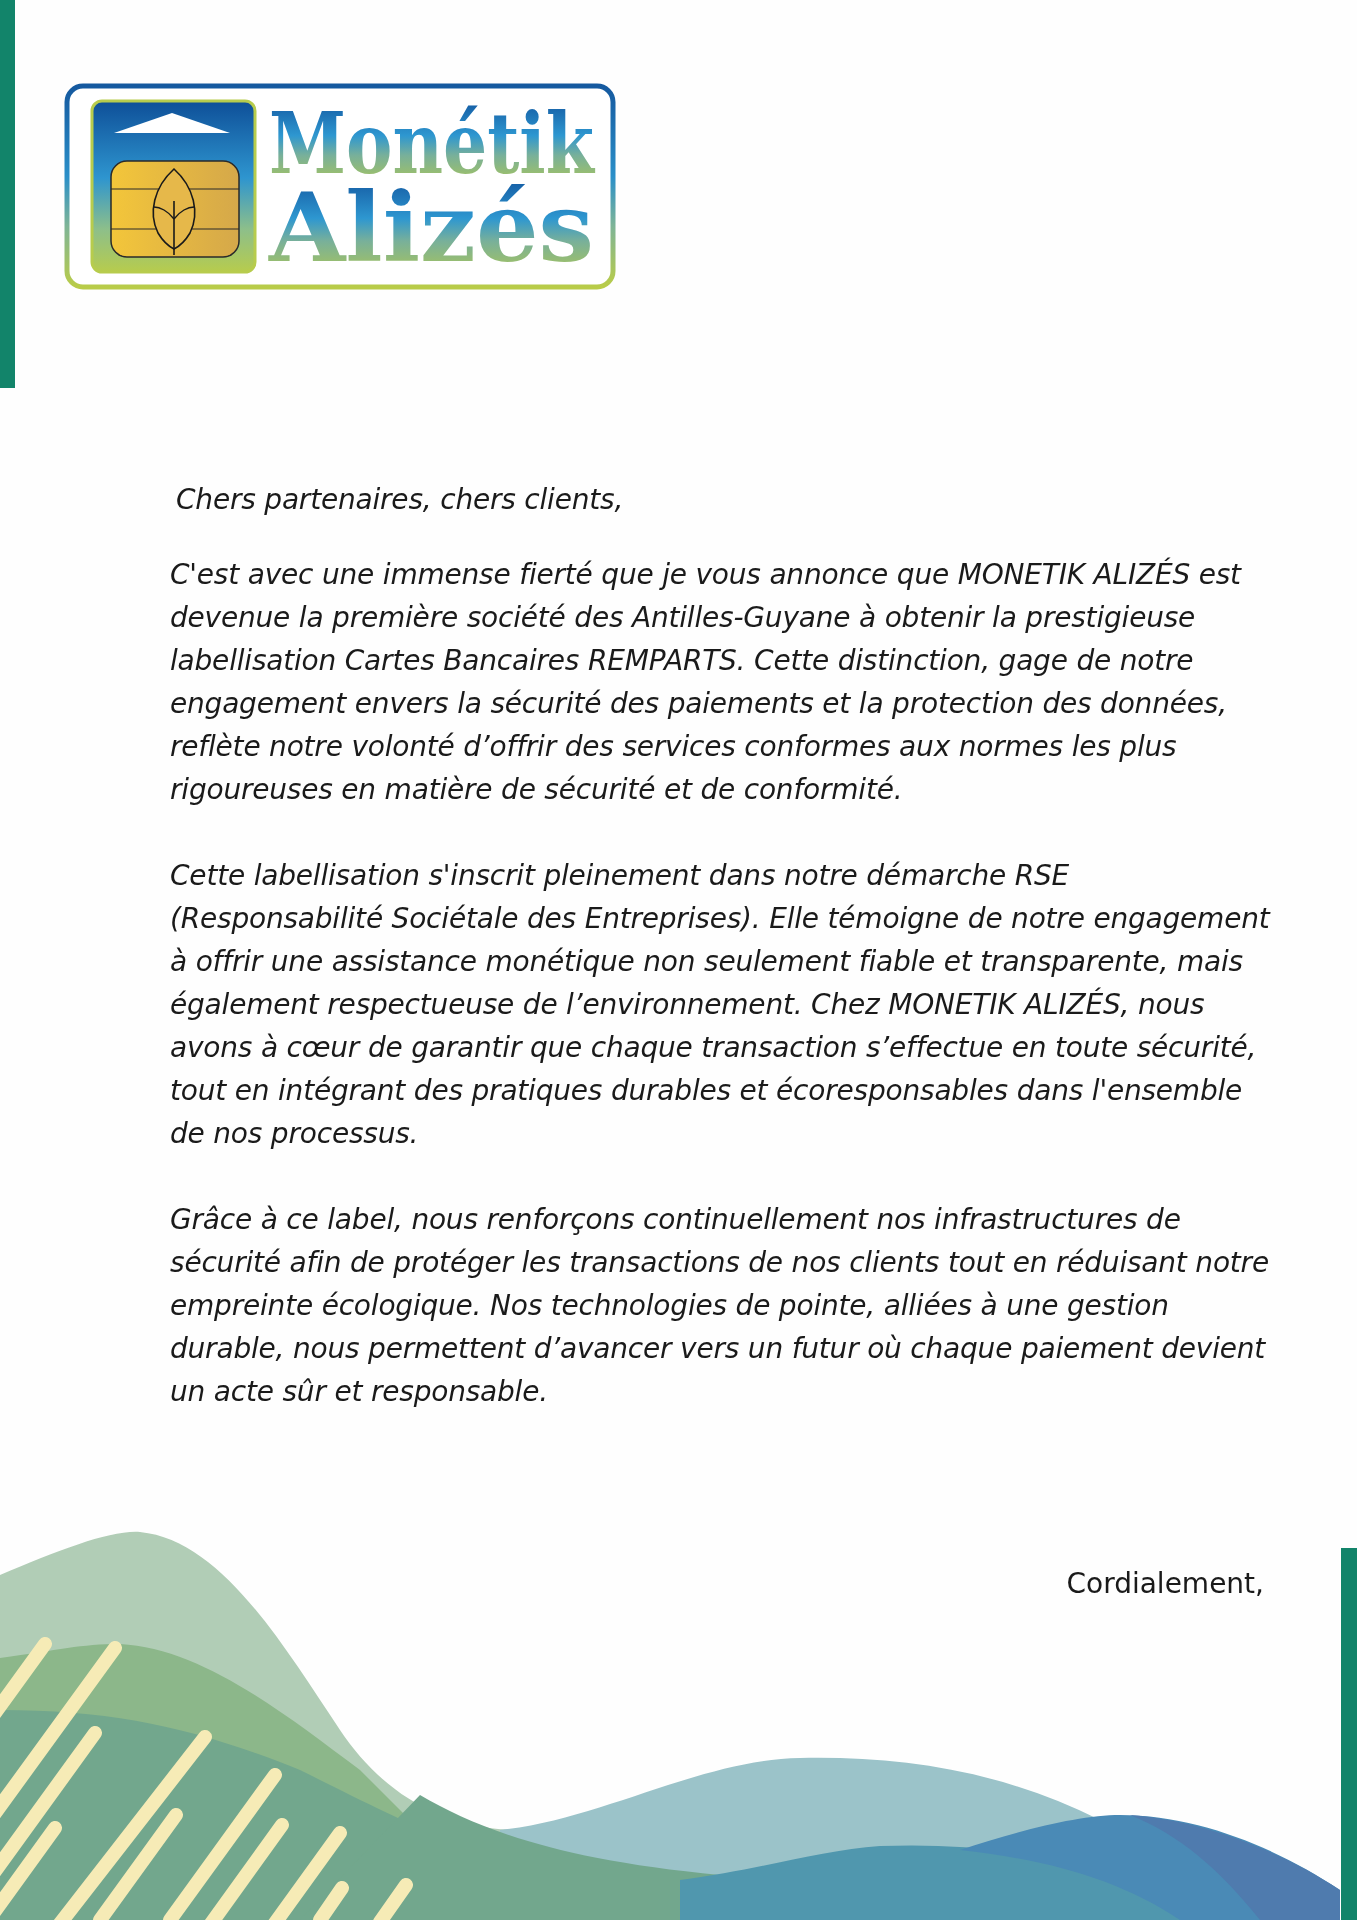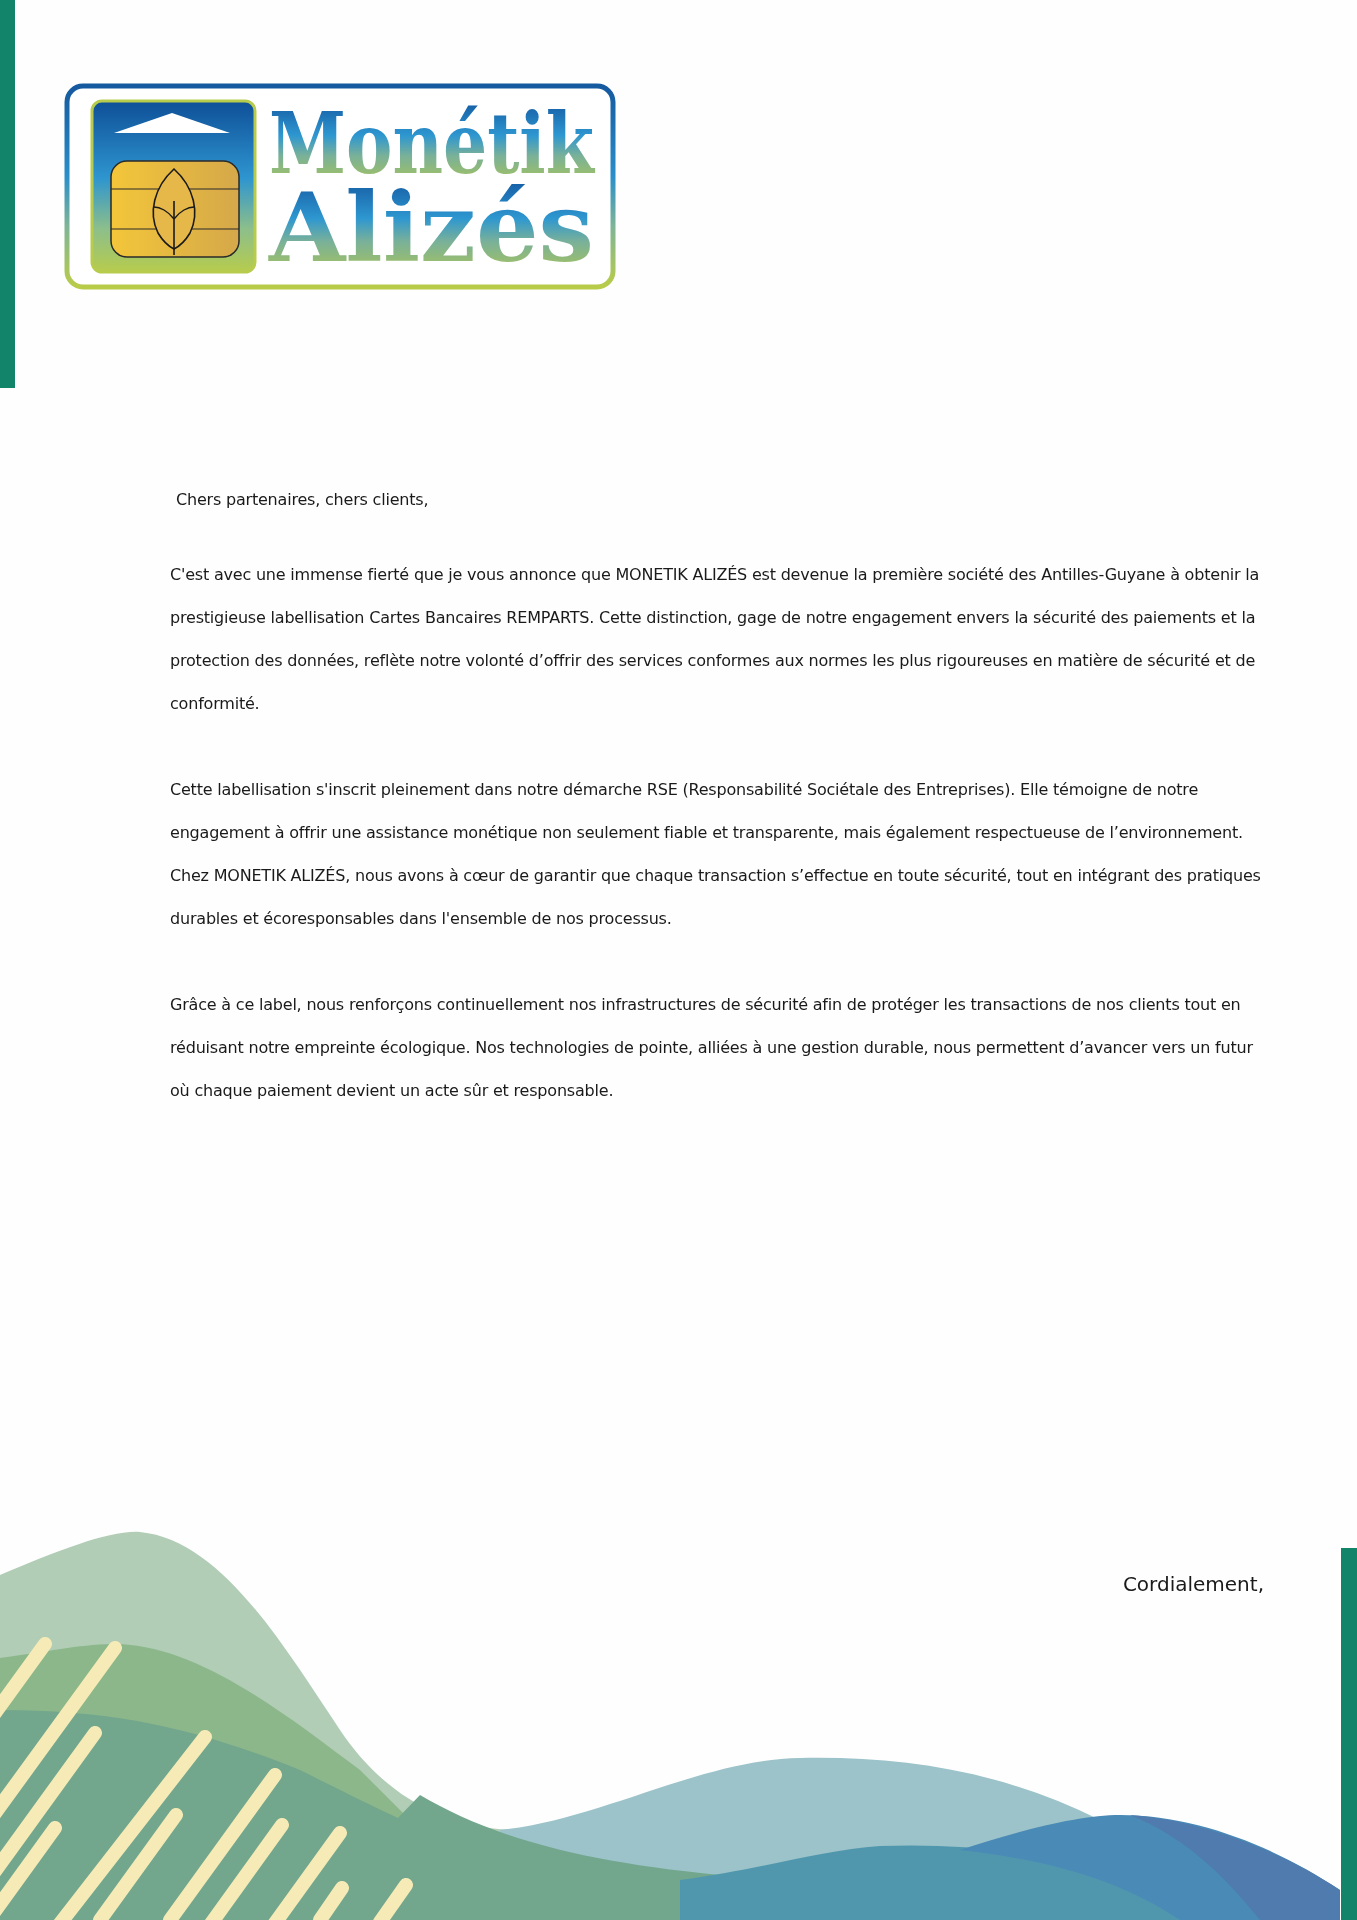--- a/index.html
+++ b/index.html
@@ -1,24 +1,24 @@
 <!DOCTYPE html>
 <html><head>
 <meta charset="utf-8">
 <style>
   html, body { margin:0; padding:0; }
   body { width:1357px; height:1920px; position:relative; overflow:hidden; background:#fefefe;
          font-family:"DejaVu Sans","Liberation Sans",sans-serif; color:#1a1a1a; }
   .bar-left { position:absolute; left:0; top:0; width:15px; height:388px; background:#12846a; }
   .bar-right { position:absolute; right:0; top:1548px; width:16px; height:372px; background:#12846a; z-index:3; }
   .logo { position:absolute; left:64px; top:83px; width:552px; height:207px; }
-  .letter { position:absolute; left:170px; top:478px; width:1100px; font-size:16px; line-height:43px; letter-spacing:-0.2px; }
+  .letter { position:absolute; left:170px; top:478px; width:1100px; font-size:28px; line-height:43px; letter-spacing:-0.2px;font-style:italic; }
   .greeting { margin:0 0 32px 6px; }
   .para { margin:14px 0 43px 0; }
-  .signature { position:absolute; right:93px; top:1566px; text-align:right; font-size:20px; line-height:36px; z-index:2; }
+  .signature { position:absolute; right:93px; top:1566px; text-align:right; font-size:28px; line-height:36px; z-index:2; }
   .sig-line { display:block; }
   .waves { position:absolute; left:0; top:1530px; width:1357px; height:390px; z-index:1; }
 </style>
 </head>
 <body>
 
 <div class="bar-left"></div>
 
 <svg class="logo" viewBox="0 0 552 207">
   <defs>

